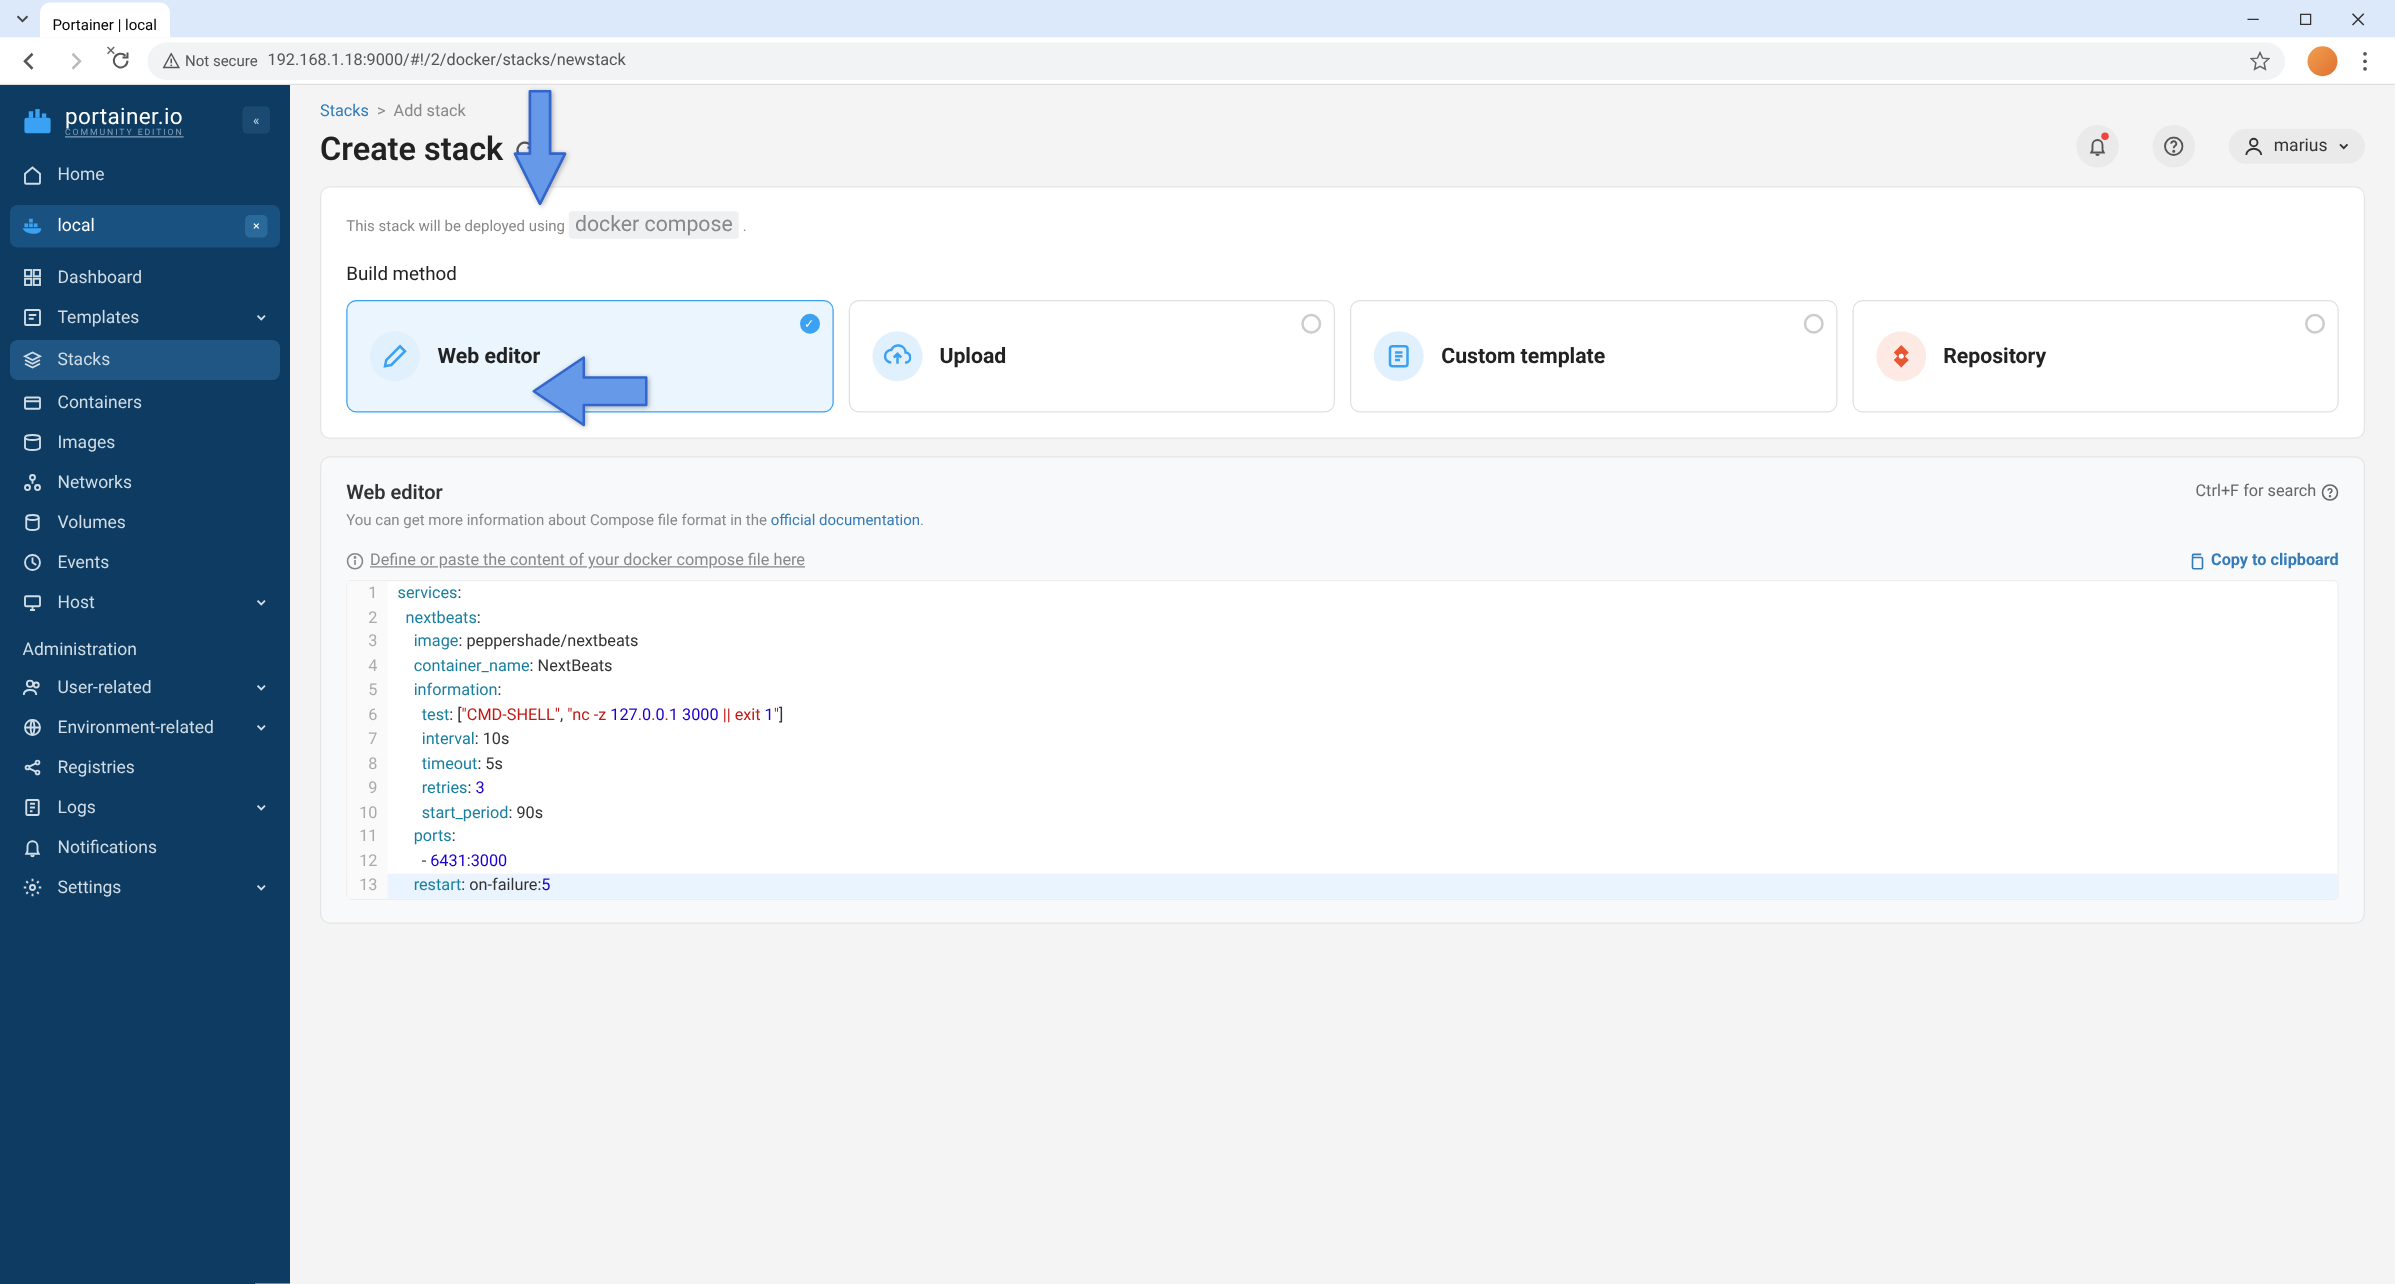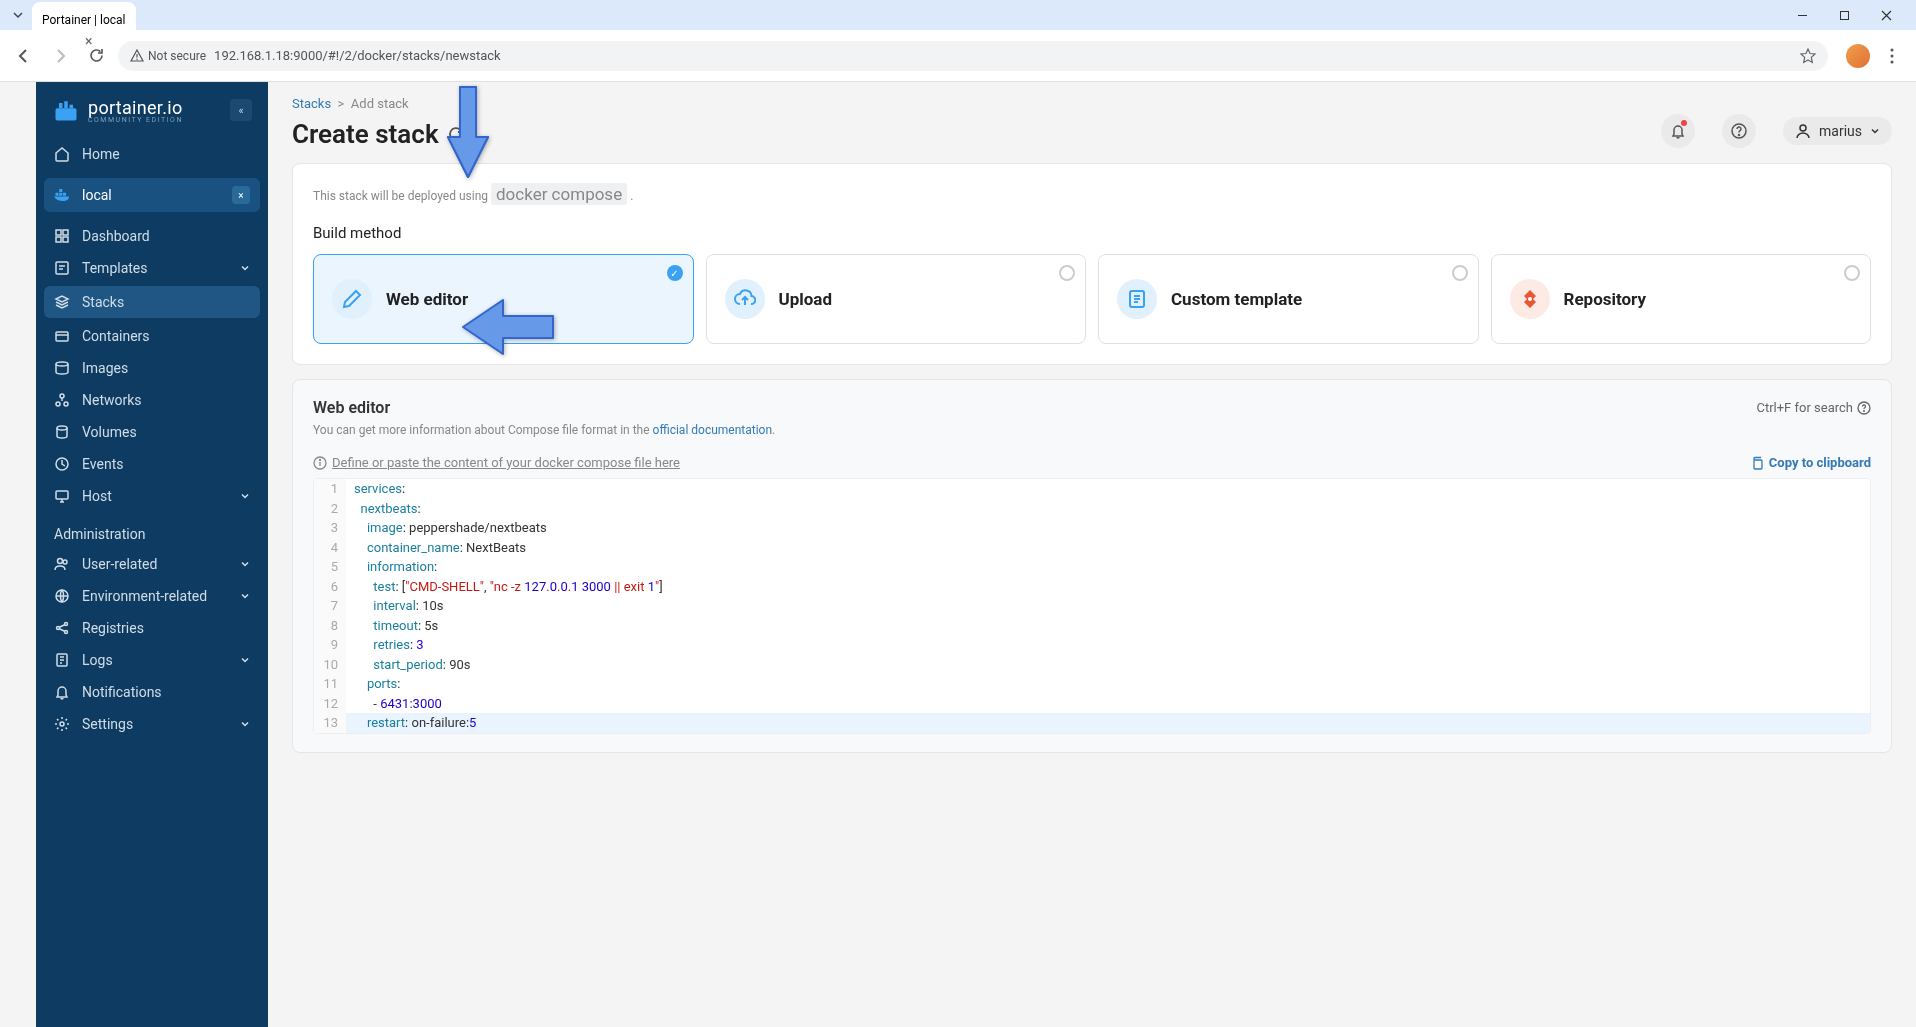--- a/index.html
+++ b/index.html
@@ -7,39 +7,39 @@
 
 
 .browser-chrome { background: #dce9fb; height: 30px; display: flex; align-items: center; padding: 0 8px; }
 .tab-dropdown { width: 20px; height: 20px; display: flex; align-items: center; justify-content: center; color: #444; cursor: pointer; }
 .browser-tab { background: #fff; border-radius: 8px 8px 0 0; padding: 5px 10px; margin-left: 4px; display: flex; align-items: center; gap: 6px; font-size: 12px; height: 28px; margin-top: 2px; flex-direction: column; }
 .tab-favicon { width: 16px; height: 16px; background: #3ba1f2; border-radius: 2px; }
 .tab-close { margin-left: 10px; color: #666; cursor: pointer; font-size: 14px; }
 .window-controls { margin-left: auto; display: flex; gap: 14px; padding-right: 8px; }
 .win-btn { width: 28px; height: 20px; display: flex; align-items: center; justify-content: center; color: #333; cursor: pointer; }
 
-.browser-bar { background: #fff; height: 52px; display: flex; align-items: center; padding: 0 10px; gap: 8px; border-bottom: 1px solid #e0e0e0; }
+.browser-bar { background: #fff; height: 38px; display: flex; align-items: center; padding: 0 10px; gap: 8px; border-bottom: 1px solid #e0e0e0; }
 .nav-btn { width: 28px; height: 28px; display: flex; align-items: center; justify-content: center; color: #555; border-radius: 50%; cursor: pointer; }
 .nav-btn.disabled { color: #bbb; }
 .address-bar { flex: 1; background: #f1f3f4; border-radius: 20px; height: 30px; display: flex; align-items: center; padding: 0 12px; gap: 8px; font-size: 13px; color: #333; }
 .not-secure { display: flex; align-items: center; gap: 4px; color: #555; font-size: 12px; }
 .url-text { color: #555; }
 .star-icon { margin-left: auto; color: #666; }
 .avatar-small { width: 24px; height: 24px; border-radius: 50%; background: linear-gradient(135deg, #f0a050, #e07030); margin-left: 10px; }
 .menu-dots { width: 28px; display: flex; align-items: center; justify-content: center; color: #555; cursor: pointer; }
 
 
-.app { display: flex; height: calc(100vh - 68px); padding-left: 36px; }
+.app { display: flex; height: calc(100vh - 68px); }
 
 
 .sidebar { width: 232px; background: #0e3b61; color: #c5d5e0; display: flex; flex-direction: column; overflow-y: auto; }
 .logo-area { padding: 14px 16px; display: flex; align-items: center; gap: 8px; }
 .logo-icon { width: 28px; height: 28px; }
 .logo-text { color: #fff; font-size: 18px; font-weight: 400; letter-spacing: 0.3px; }
-.logo-sub { font-size: 7px; letter-spacing: 1.5px; color: #7fa0ba; margin-top: -2px; }
+.logo-sub { font-size: 7px; letter-spacing: 1.5px; color: #7fa0ba; margin-top: -2px; text-decoration: underline; }
 .collapse-btn { margin-left: auto; background: #1a4a72; border-radius: 4px; width: 22px; height: 22px; display: flex; align-items: center; justify-content: center; cursor: pointer; font-size: 11px; }
 
 .nav-item { padding: 8px 18px; display: flex; align-items: center; gap: 12px; font-size: 14px; cursor: pointer; color: #d0dde6; }
 .nav-item.active { background: #1f5684; border-radius: 6px; margin: 2px 8px; padding: 8px 10px; }
 .nav-item .icon { width: 16px; height: 16px; display: flex; align-items: center; justify-content: center; flex-shrink: 0; }
 .nav-item .chev { margin-left: auto; font-size: 11px; }
 
 .env-pill { background: #195280; margin: 8px 8px; border-radius: 6px; padding: 8px 10px; display: flex; align-items: center; gap: 10px; font-size: 14px; color: #fff; }
 .env-close { margin-left: auto; background: #2a6a9a; border-radius: 4px; width: 18px; height: 18px; display: flex; align-items: center; justify-content: center; font-size: 10px; cursor: pointer; }
 

